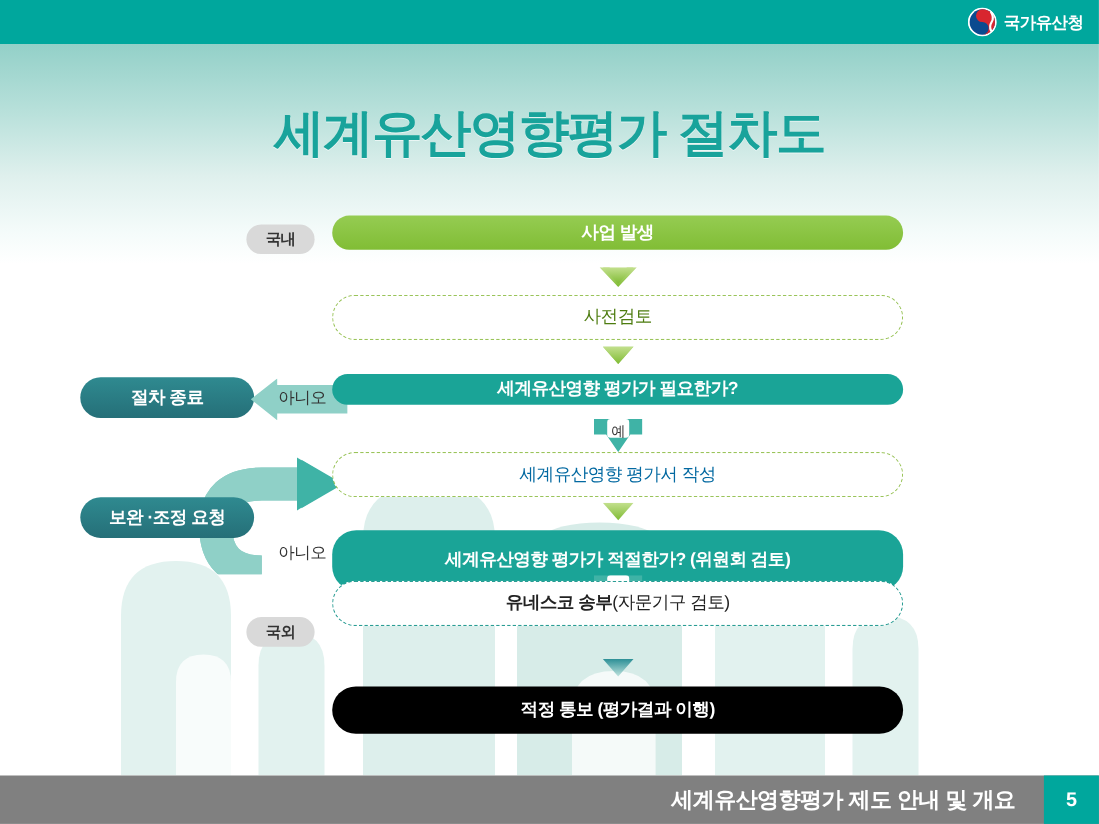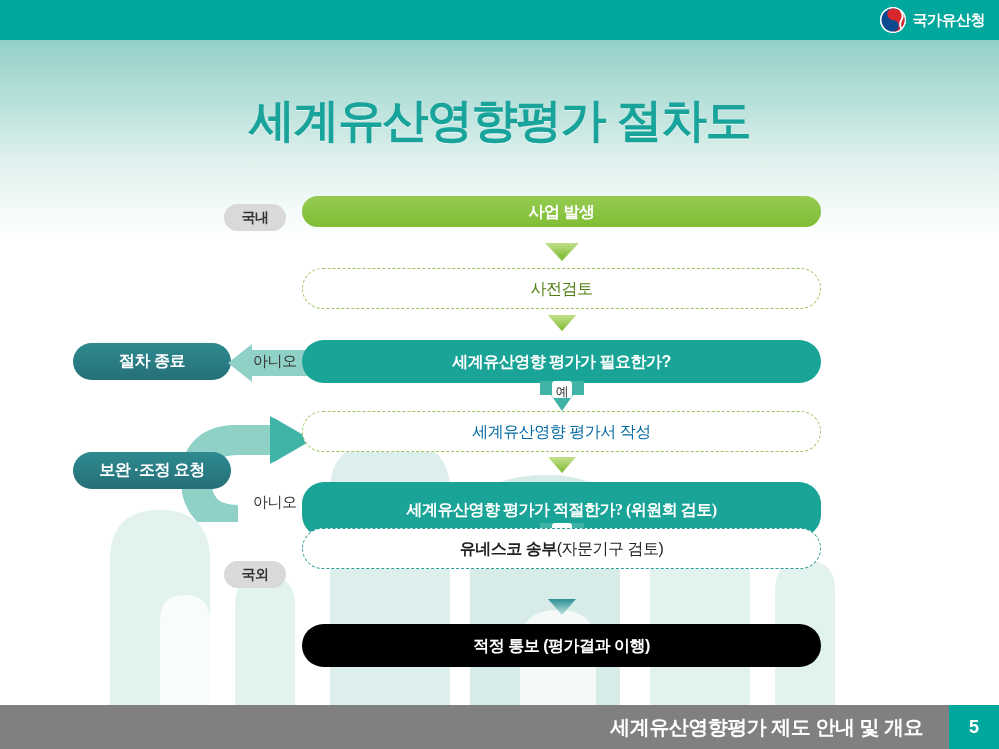--- a/index.html
+++ b/index.html
@@ -113,22 +113,22 @@
     letter-spacing: -0.5px;
   }
   .node-decision {
     background: #1aa497;
     border-radius: 22px;
     color: #ffffff;
     font-size: 16px;
     font-weight: bold;
     letter-spacing: -0.5px;
   }
-  .node-d1 { left: 302px; top: 340px; width: 519px; height: 43px; }
-  .node-d2 { left: 302px; top: 482px; width: 519px; height: 55px; font-family: Liberation Serif, serif; }
+  .node-d1 { left: 302px; top: 340px; width: 519px; height: 28px; }
+  .node-d2 { left: 302px; top: 482px; width: 519px; height: 55px; }
   .node-dashed-green2 {
     left: 302px; top: 411px; width: 519px; height: 41px;
     background: #ffffff;
     border: 1.5px dashed #9ac45a;
     border-radius: 21px;
     color: #0369a1;
     font-size: 16px;
     letter-spacing: -0.5px;
   }
   .node-dashed-teal {

